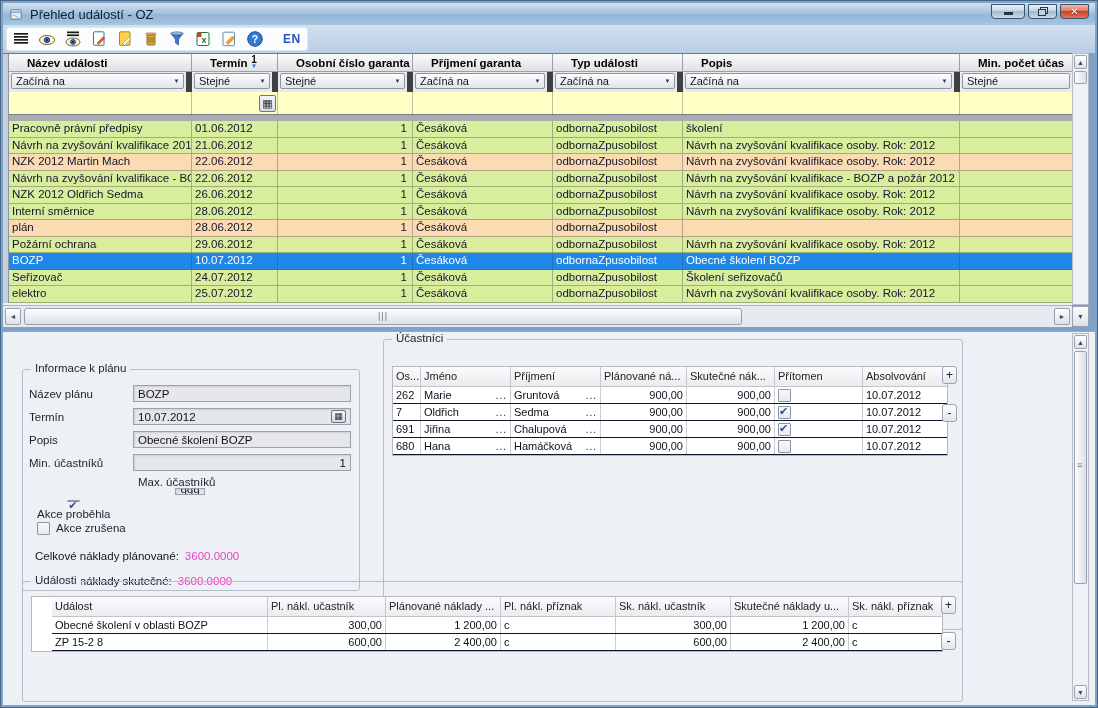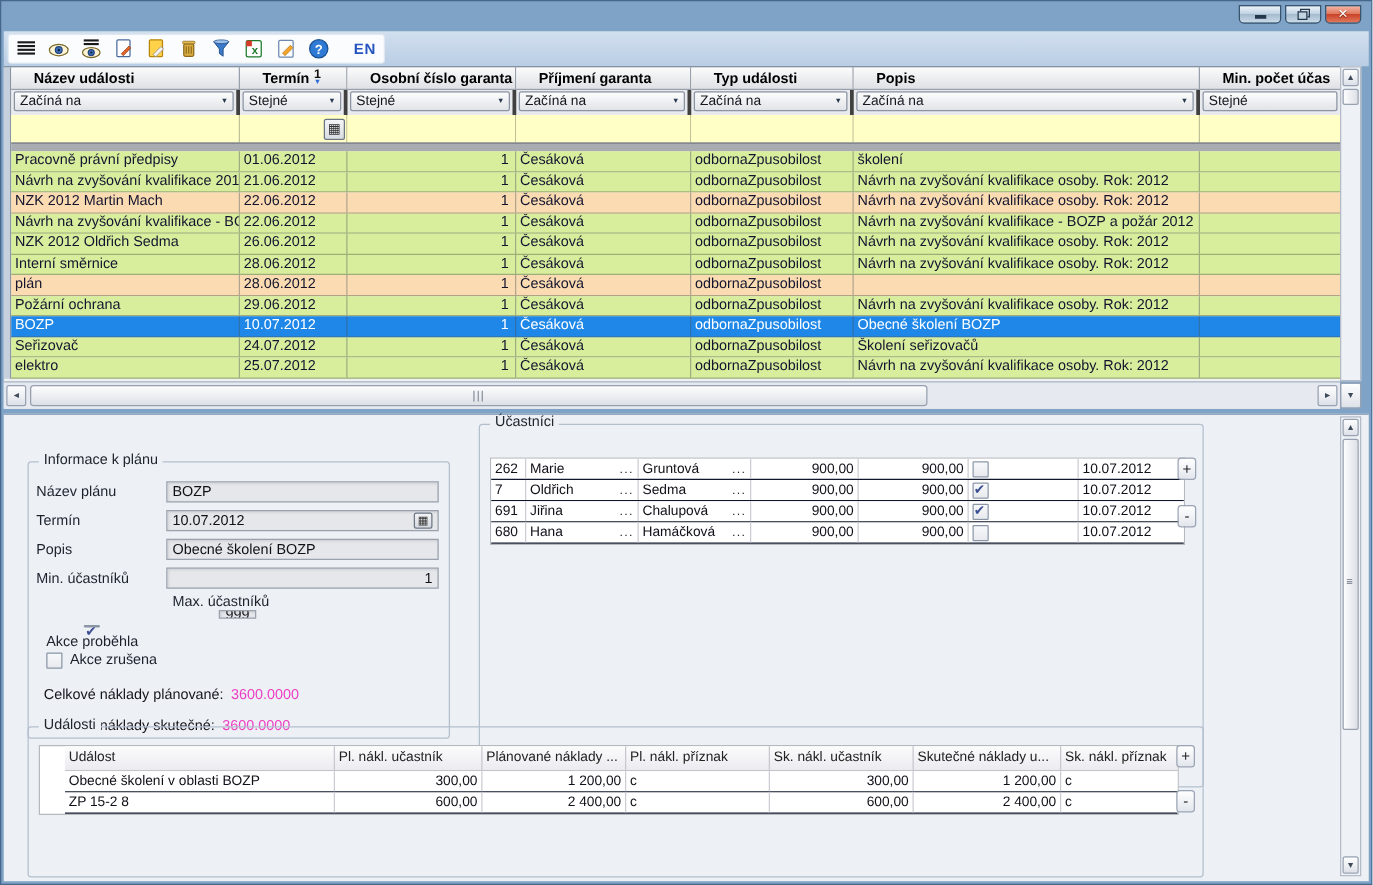--- a/index.html
+++ b/index.html
@@ -35,21 +35,21 @@
   .grid{position:absolute;left:3px;top:53px;width:1069px;height:274px;background:#eef0f2;border-top:1px solid #6a7a8c;box-sizing:border-box;}
   .gutter{position:absolute;left:0;top:0;width:6px;height:249px;background:#c6d0dc;border-right:1px solid #8a96a4;box-sizing:border-box;}
   .ghead{position:absolute;left:6px;top:0;right:0;height:18px;display:flex;}
   .hcell{box-sizing:border-box;border-right:1px solid #98a0ac;border-bottom:1px solid #98a0ac;
     background:linear-gradient(#fbfbfb,#dfe1e5);font-weight:bold;font-size:11.5px;color:#000;
     padding:0 18px;white-space:nowrap;overflow:hidden;display:flex;align-items:center;}
   .sortbadge{margin-left:auto;display:flex;flex-direction:column;align-items:center;line-height:8px;padding-right:2px;}
   .sortnum{font-size:10px;font-weight:bold;color:#111;}
   .sortarrow{color:#2b6cd4;font-size:6px;line-height:5px;}
   .gfilter{position:absolute;left:6px;top:18px;right:0;height:20px;display:flex;background:#e8eaee;}
-  .fcell{box-sizing:border-box;border-right:3px solid #404040;padding:1px;display:flex;}
+  .fcell{box-sizing:border-box;border-right:6px solid #404040;padding:1px;display:flex;}
   .combo{flex:1;height:16px;margin:0px 1px;background:linear-gradient(#fdfdfd,#e1e3e8);border:1px solid #8a94a2;border-radius:2px;
     display:flex;align-items:center;font-size:11px;padding-left:4px;color:#16161f;box-sizing:border-box;overflow:hidden;white-space:nowrap;}
   .combo .arr{margin-left:auto;width:13px;text-align:center;font-size:6px;color:#2a3a50;align-self:center;}
   .gnew{position:absolute;left:6px;top:38px;right:0;height:22px;display:flex;background:#ffffc6;}
   .ycell{box-sizing:border-box;border-right:1px solid #c2c29a;display:flex;align-items:center;background:#ffffc6;}
   .calbtn{width:17px;height:17px;margin-left:auto;margin-right:1px;border:1px solid #6a7684;border-radius:2px;
     background:linear-gradient(#f4f5f7,#d8dce2);font-size:11px;line-height:15px;text-align:center;color:#333;cursor:pointer;box-sizing:border-box;}
   .gband{position:absolute;left:6px;top:60px;right:0;height:7px;background:#a9adb2;border-top:1px solid #7a7e84;box-sizing:border-box;}
   .grows{position:absolute;left:6px;top:67px;right:0;}
   .grow{display:flex;height:16.5px;box-sizing:border-box;border-bottom:1px solid rgba(85,95,75,.45);cursor:default;}
@@ -112,20 +112,30 @@
   .etable{left:8px;top:14px;width:912px;padding-left:20px;}
   .e0{width:216px}.e1{width:118px}.e2{width:115px}.e3{width:115px}.e4{width:115px}.e5{width:118px}.e6{flex:1;border-right:none;}
   .pmbtn{position:absolute;width:15px;height:18px;border:1px solid #9aa4b4;border-radius:3px;
     background:linear-gradient(#ffffff,#e2e6ec);font-size:12px;display:flex;align-items:center;justify-content:center;color:#222;cursor:pointer;box-sizing:border-box;}
 </style>
 </head>
 <body>
 
 <div class="window">
 
+  <div class="titlebar">
+    <span style="display:flex">
+      <svg width="15" height="15" viewBox="0 0 16 16">
+          <rect x="2" y="3" width="11" height="10" rx="1" fill="#e8eef6" stroke="#5a7aa0"></rect>
+          <path d="M2.5 5.5 h10" stroke="#5a7aa0"></path>
+          <path d="M4 8 l7 4" stroke="#8aa4c4"></path>
+        </svg>
+    </span>
+    <span class="title">Přehled událostí - OZ</span>
+  </div>
   <div class="winbtns">
     <div class="wbtn min">
         <span class="glyph-min"></span>
       </div>
     <div class="wbtn res">
         <span class="glyph-res"></span>
       </div>
     <div class="wbtn cls">
         <span class="glyph-cls">✕</span>
       </div>
@@ -466,20 +476,29 @@
       </div>
       <div class="trow" style="top:203px;">
         <span>Celkové náklady skutečné:</span>
         <span class="tval">3600.0000</span>
       </div>
     </div>
 
     <div class="obox box-part">
       <span class="olabel">Účastníci</span>
       <div class="dtable ptable">
+        <div class="dthead">
+          <div class="dhcell p0">Os...</div>
+          <div class="dhcell p1">Jméno</div>
+          <div class="dhcell p2">Příjmení</div>
+          <div class="dhcell p3">Plánované ná...</div>
+          <div class="dhcell p4">Skutečné nák...</div>
+          <div class="dhcell p5">Přítomen</div>
+          <div class="dhcell p6">Absolvování</div>
+        </div>
         <div class="drow">
           <div class="dcell p0">262</div>
           <div class="dcell p1">
               <span>Marie</span>
               <span class="ell">...</span>
             </div>
           <div class="dcell p2">
               <span>Gruntová</span>
               <span class="ell">...</span>
             </div>

